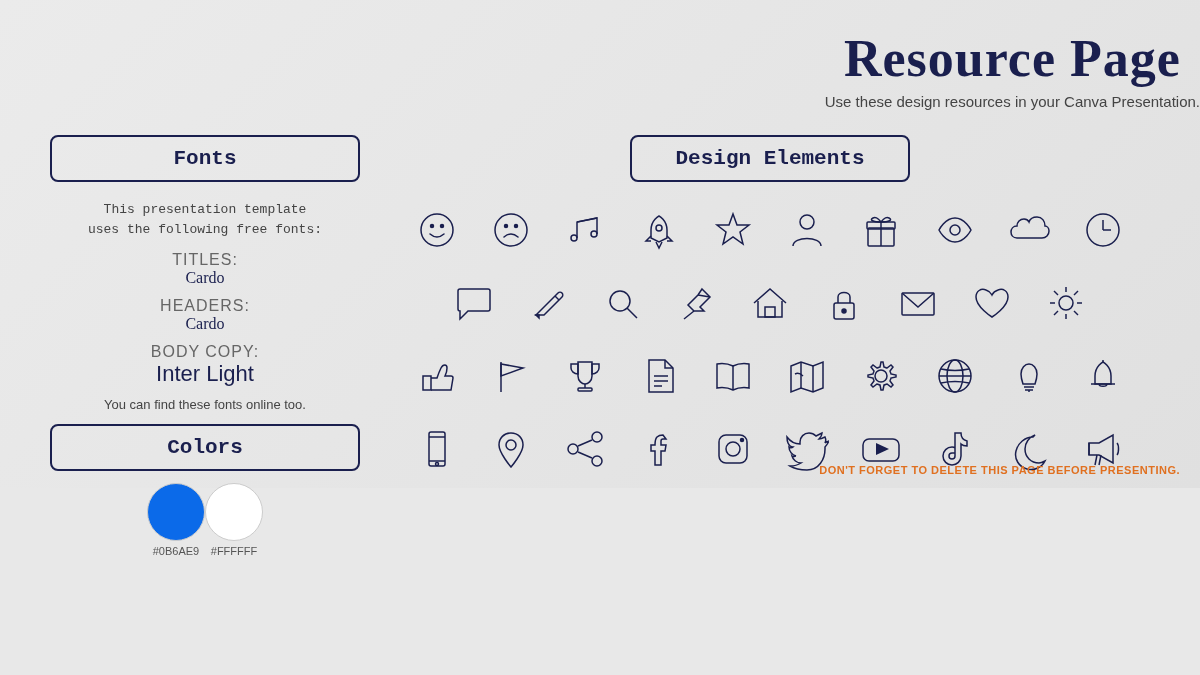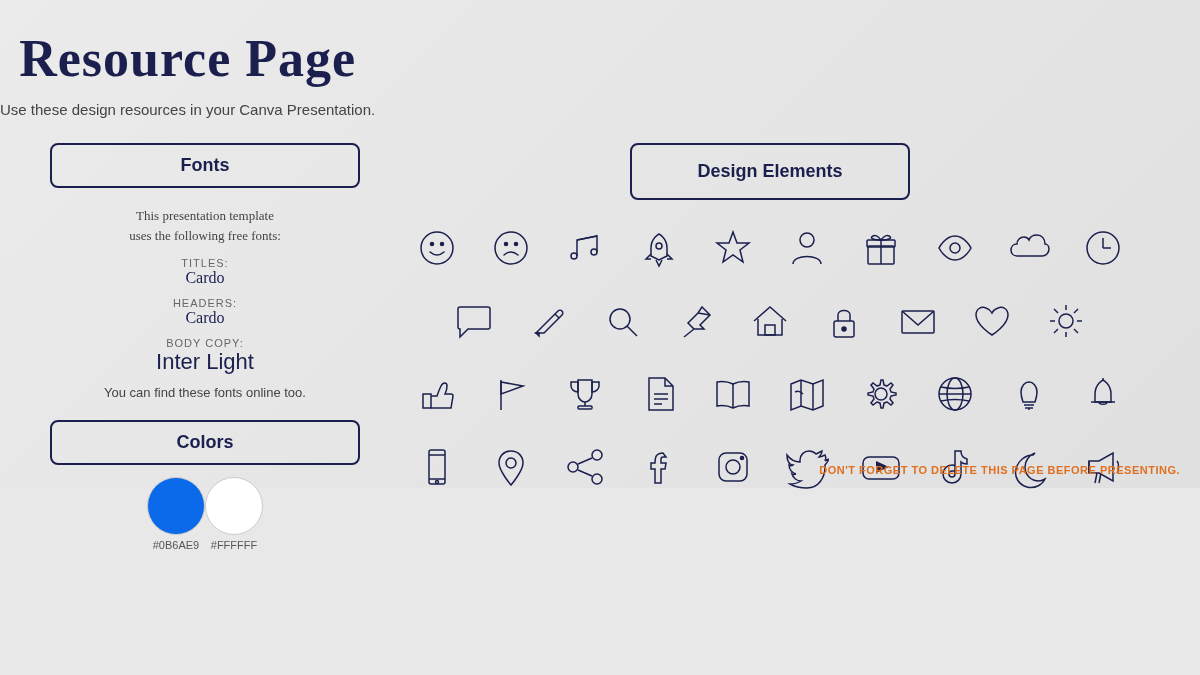--- a/index.html
+++ b/index.html
@@ -12,21 +12,21 @@
       overflow: hidden;
       position: relative;
     }
 
     .page-wrapper {
       width: 1200px;
       height: 488px;
       background: linear-gradient(135deg, #ebebeb 0%, #e0e0e0 100%);
       display: flex;
       flex-direction: column;
-      align-items: flex-start;
+      align-items: flex-end;
       padding: 0;
       position: relative;
     }
 
     
     .header {
       text-align: center;
       padding: 30px 0 15px;
     }
 
@@ -36,21 +36,21 @@
       font-weight: 700;
       color: #1a1f4e;
       letter-spacing: 1px;
       line-height: 1.1;
     }
 
     .header-subtitle {
       font-family: Arial, sans-serif;
       font-size: 15px;
       color: #444;
-      margin-top: 14px;
+      margin-top: 6px;
       font-weight: 400;
     }
 
     
     .main-content {
       display: flex;
       width: 100%;
       padding: 10px 40px 0 50px;
       gap: 20px;
       flex: 1;
@@ -64,44 +64,44 @@
 
     .section-box {
       border: 2px solid #1a1f4e;
       border-radius: 8px;
       padding: 10px 20px;
       text-align: center;
       margin-bottom: 12px;
     }
 
     .section-box-title {
-      font-family: Liberation Sans, sans-serif;
-      font-size: 18px;
+      font-family: Liberation Mono, monospace;
+      font-size: 21px;
       font-weight: 700;
       color: #1a1f4e;
     }
 
     .fonts-description {
-      font-family: Liberation Serif, serif;
+      font-family: Liberation Mono, monospace;
       font-size: 13px;
       color: #444;
       text-align: center;
       line-height: 1.5;
       margin-bottom: 12px;
       margin-top: 18px;
     }
 
     .font-item {
       text-align: center;
       margin-bottom: 10px;
     }
 
     .font-label {
       font-family: Arial, sans-serif;
-      font-size: 11px;
+      font-size: 16px;
       color: #666;
       letter-spacing: 1px;
       text-transform: uppercase;
       display: block;
     }
 
     .font-name {
       font-family: 'Georgia', serif;
       font-size: 16px;
       color: #1a1f4e;
@@ -115,21 +115,21 @@
       color: #1a1f4e;
       display: block;
       font-weight: 300;
     }
 
     .fonts-online {
       font-family: Arial, sans-serif;
       font-size: 13px;
       color: #444;
       text-align: center;
-      margin-bottom: 20px;
+      margin-bottom: 12px;
     }
 
     
     .colors-swatches {
       display: flex;
       justify-content: center;
       margin-top: 12px;
     }
 
     .color-item {
@@ -155,21 +155,21 @@
     
     .right-panel {
       flex: 1;
       display: flex;
       flex-direction: column;
     }
 
     .design-elements-header {
       border: 2px solid #1a1f4e;
       border-radius: 8px;
-      padding: 16px 20px;
+      padding: 10px 20px;
       text-align: center;
       margin-bottom: 15px;
       width: 280px;
       align-self: center;
     }
 
     .icons-grid {
       display: flex;
       flex-direction: column;
       gap: 8px;

